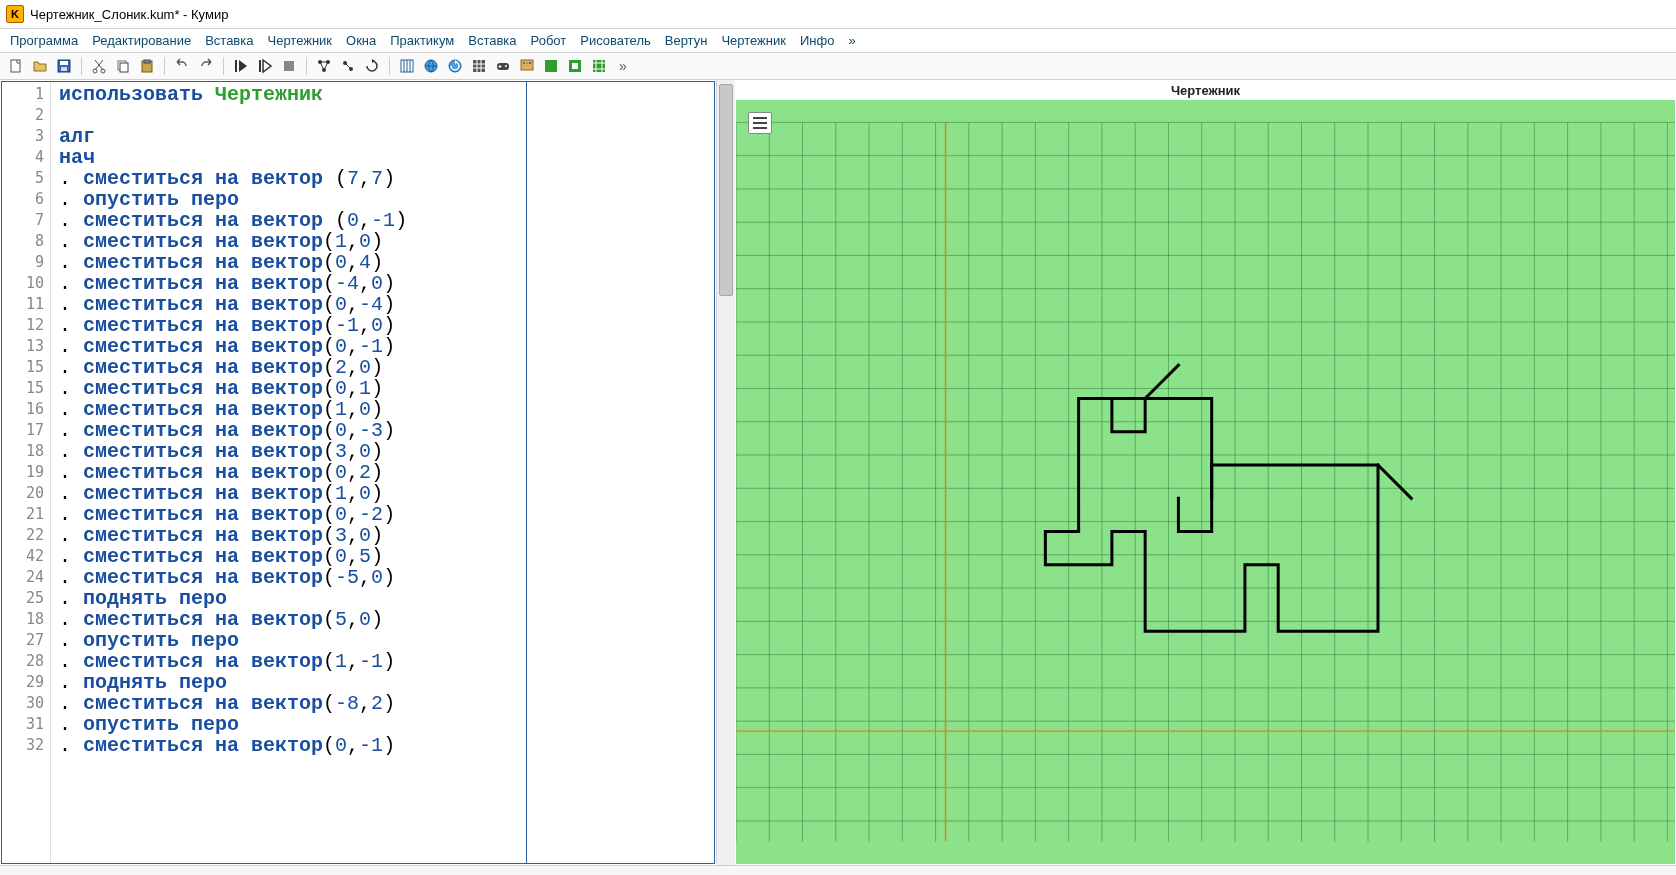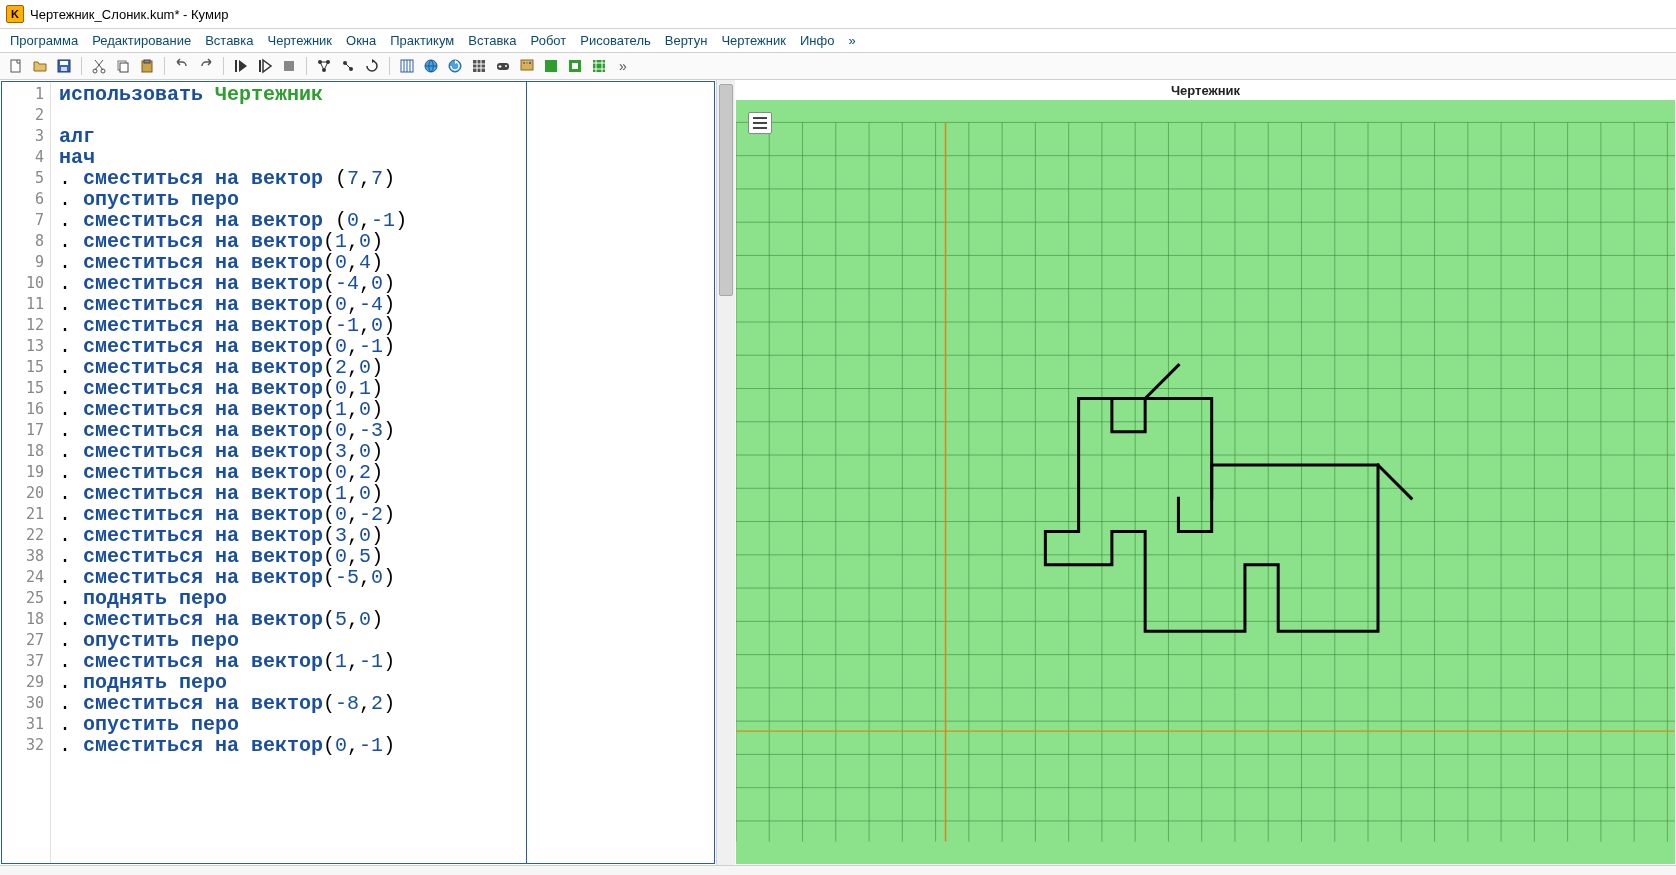--- a/index.html
+++ b/index.html
@@ -224,26 +224,26 @@
         <div>13</div>
         <div>15</div>
         <div>15</div>
         <div>16</div>
         <div>17</div>
         <div>18</div>
         <div>19</div>
         <div>20</div>
         <div>21</div>
         <div>22</div>
-        <div>38</div>
+        <div>42</div>
         <div>24</div>
         <div>25</div>
         <div>18</div>
         <div>27</div>
-        <div>37</div>
+        <div>28</div>
         <div>29</div>
         <div>30</div>
         <div>31</div>
         <div>32</div>
       </div>
     <div class="code" id="code"><div class="split-line"></div><div><span class="kw">использовать</span><span> </span><span class="actor">Чертежник</span></div><div>&nbsp;</div><div><span class="kw">алг</span></div><div><span class="kw">нач</span></div><div><span>. </span><span class="kw">сместиться на вектор </span><span class="pun">(</span><span class="num">7</span><span class="pun">,</span><span class="num">7</span><span class="pun">)</span></div><div><span>. </span><span class="kw">опустить перо</span></div><div><span>. </span><span class="kw">сместиться на вектор </span><span class="pun">(</span><span class="num">0</span><span class="pun">,</span><span class="num">-1</span><span class="pun">)</span></div><div><span>. </span><span class="kw">сместиться на вектор</span><span class="pun">(</span><span class="num">1</span><span class="pun">,</span><span class="num">0</span><span class="pun">)</span></div><div><span>. </span><span class="kw">сместиться на вектор</span><span class="pun">(</span><span class="num">0</span><span class="pun">,</span><span class="num">4</span><span class="pun">)</span></div><div><span>. </span><span class="kw">сместиться на вектор</span><span class="pun">(</span><span class="num">-4</span><span class="pun">,</span><span class="num">0</span><span class="pun">)</span></div><div><span>. </span><span class="kw">сместиться на вектор</span><span class="pun">(</span><span class="num">0</span><span class="pun">,</span><span class="num">-4</span><span class="pun">)</span></div><div><span>. </span><span class="kw">сместиться на вектор</span><span class="pun">(</span><span class="num">-1</span><span class="pun">,</span><span class="num">0</span><span class="pun">)</span></div><div><span>. </span><span class="kw">сместиться на вектор</span><span class="pun">(</span><span class="num">0</span><span class="pun">,</span><span class="num">-1</span><span class="pun">)</span></div><div><span>. </span><span class="kw">сместиться на вектор</span><span class="pun">(</span><span class="num">2</span><span class="pun">,</span><span class="num">0</span><span class="pun">)</span></div><div><span>. </span><span class="kw">сместиться на вектор</span><span class="pun">(</span><span class="num">0</span><span class="pun">,</span><span class="num">1</span><span class="pun">)</span></div><div><span>. </span><span class="kw">сместиться на вектор</span><span class="pun">(</span><span class="num">1</span><span class="pun">,</span><span class="num">0</span><span class="pun">)</span></div><div><span>. </span><span class="kw">сместиться на вектор</span><span class="pun">(</span><span class="num">0</span><span class="pun">,</span><span class="num">-3</span><span class="pun">)</span></div><div><span>. </span><span class="kw">сместиться на вектор</span><span class="pun">(</span><span class="num">3</span><span class="pun">,</span><span class="num">0</span><span class="pun">)</span></div><div><span>. </span><span class="kw">сместиться на вектор</span><span class="pun">(</span><span class="num">0</span><span class="pun">,</span><span class="num">2</span><span class="pun">)</span></div><div><span>. </span><span class="kw">сместиться на вектор</span><span class="pun">(</span><span class="num">1</span><span class="pun">,</span><span class="num">0</span><span class="pun">)</span></div><div><span>. </span><span class="kw">сместиться на вектор</span><span class="pun">(</span><span class="num">0</span><span class="pun">,</span><span class="num">-2</span><span class="pun">)</span></div><div><span>. </span><span class="kw">сместиться на вектор</span><span class="pun">(</span><span class="num">3</span><span class="pun">,</span><span class="num">0</span><span class="pun">)</span></div><div><span>. </span><span class="kw">сместиться на вектор</span><span class="pun">(</span><span class="num">0</span><span class="pun">,</span><span class="num">5</span><span class="pun">)</span></div><div><span>. </span><span class="kw">сместиться на вектор</span><span class="pun">(</span><span class="num">-5</span><span class="pun">,</span><span class="num">0</span><span class="pun">)</span></div><div><span>. </span><span class="kw">поднять перо</span></div><div><span>. </span><span class="kw">сместиться на вектор</span><span class="pun">(</span><span class="num">5</span><span class="pun">,</span><span class="num">0</span><span class="pun">)</span></div><div><span>. </span><span class="kw">опустить перо</span></div><div><span>. </span><span class="kw">сместиться на вектор</span><span class="pun">(</span><span class="num">1</span><span class="pun">,</span><span class="num">-1</span><span class="pun">)</span></div><div><span>. </span><span class="kw">поднять перо</span></div><div><span>. </span><span class="kw">сместиться на вектор</span><span class="pun">(</span><span class="num">-8</span><span class="pun">,</span><span class="num">2</span><span class="pun">)</span></div><div><span>. </span><span class="kw">опустить перо</span></div><div><span>. </span><span class="kw">сместиться на вектор</span><span class="pun">(</span><span class="num">0</span><span class="pun">,</span><span class="num">-1</span><span class="pun">)</span></div></div>
   </div>
   <div class="scrollcol">
     <div class="scrollthumb" style="top:4px;height:210px"></div>
   </div>

